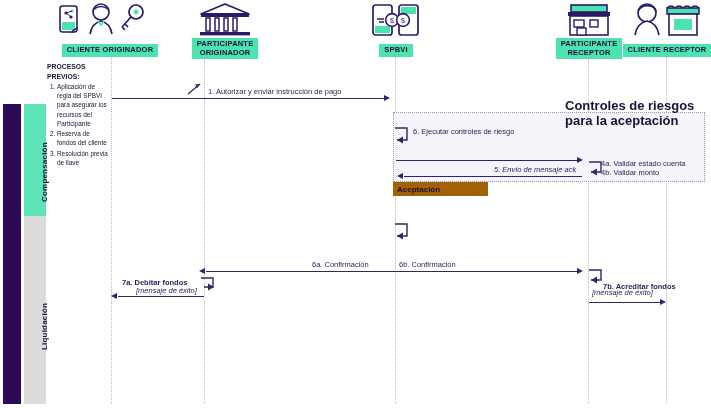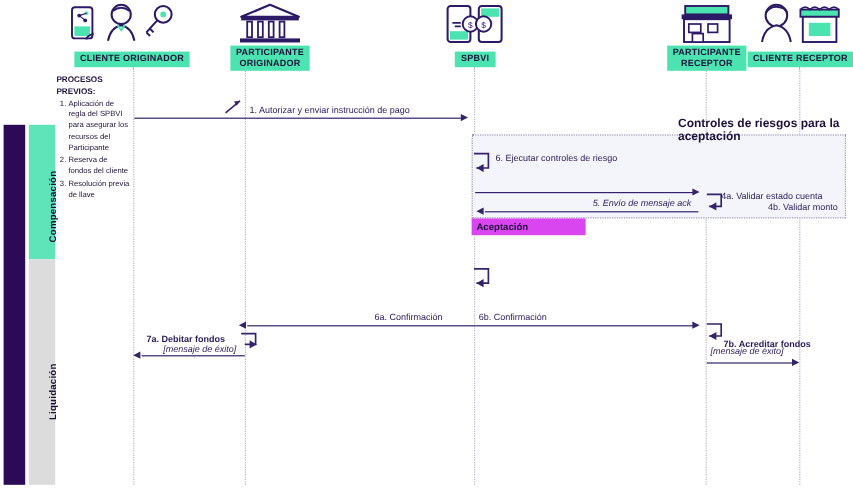--- a/index.html
+++ b/index.html
@@ -45,27 +45,27 @@
   #ll-4{left:588px;}
   #ll-5{left:666px;}
 
   
   #risk-region{
     position:absolute;left:393px;top:112px;width:312px;height:70px;
     background:#f4f5fb;border:1px dotted #9d9ab4;box-sizing:border-box;
   }
   #risk-region-title{
     position:absolute;left:565px;top:98px;width:146px;
-    font-size:10px;font-weight:700;color:#1d1038;text-align:left;
+    font-size:13px;font-weight:700;color:#1d1038;text-align:left;
   }
 
   
   #aceptacion-box{
     position:absolute;left:393px;top:182px;width:95px;height:14px;
-    background:#d946ef;color:#1d1038;font-size:8px;font-weight:700;
+    background:#a16207;color:#1d1038;font-size:8px;font-weight:700;
     display:flex;align-items:center;padding-left:4px;box-sizing:border-box;
   }
 
   
   .msg{position:absolute;font-size:7.5px;color:#2b1a56;white-space:nowrap;line-height:1.25;}
   .msg.bold{font-weight:700;}
   .msg.ital{font-style:italic;}
   .msg.wrap{white-space:normal;}
 
   
@@ -215,21 +215,21 @@
   <div class="msg" style="left:413px;top:127px;">6. Ejecutar controles de riesgo</div>
 
   <div class="arrow-line" style="left:396px;top:160px;width:182px;"></div>
   <div class="arrow-head right" style="left:577px;top:156.5px;"></div>
 
   <svg class="self-loop" style="left:583px;top:159px;" width="22" height="20">
     <path d="M6 3 L18 3 L18 13 L8 13" stroke="#34236b" stroke-width="1.4" fill="none"></path>
     <path d="M8 13 l6 -3.4 l0 6.8 Z" fill="#34236b"></path>
   </svg>
   <div class="msg" style="left:601px;top:159px;">4a. Validar estado cuenta</div>
-  <div class="msg" style="left:601px;top:168px;margin-left:39px;">4b. Validar monto</div>
+  <div class="msg" style="left:601px;top:168px;">4b. Validar monto</div>
 
   <div class="arrow-line" style="left:404px;top:176px;width:178px;"></div>
   <div class="arrow-head left" style="left:397px;top:172.5px;"></div>
   <div class="msg ital" style="left:494px;top:165px;">5. Envío de mensaje ack</div>
 
   <svg class="self-loop" style="left:388px;top:222px;" width="22" height="22">
     <path d="M7 2 L19 2 L19 14 L9 14" stroke="#34236b" stroke-width="1.4" fill="none"></path>
     <path d="M9 14 l6 -3.4 l0 6.8 Z" fill="#34236b"></path>
   </svg>
 

